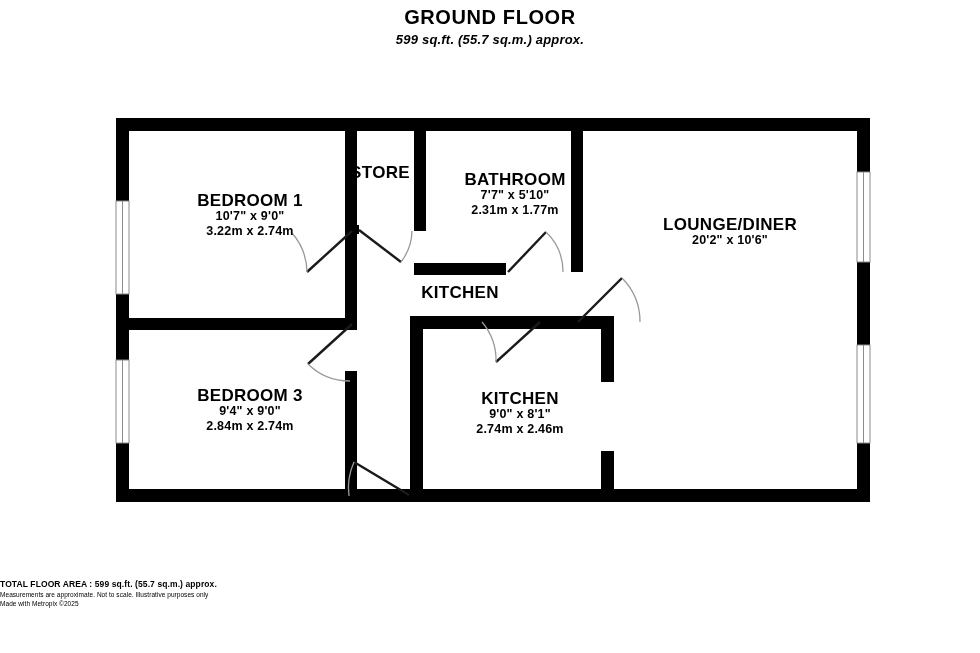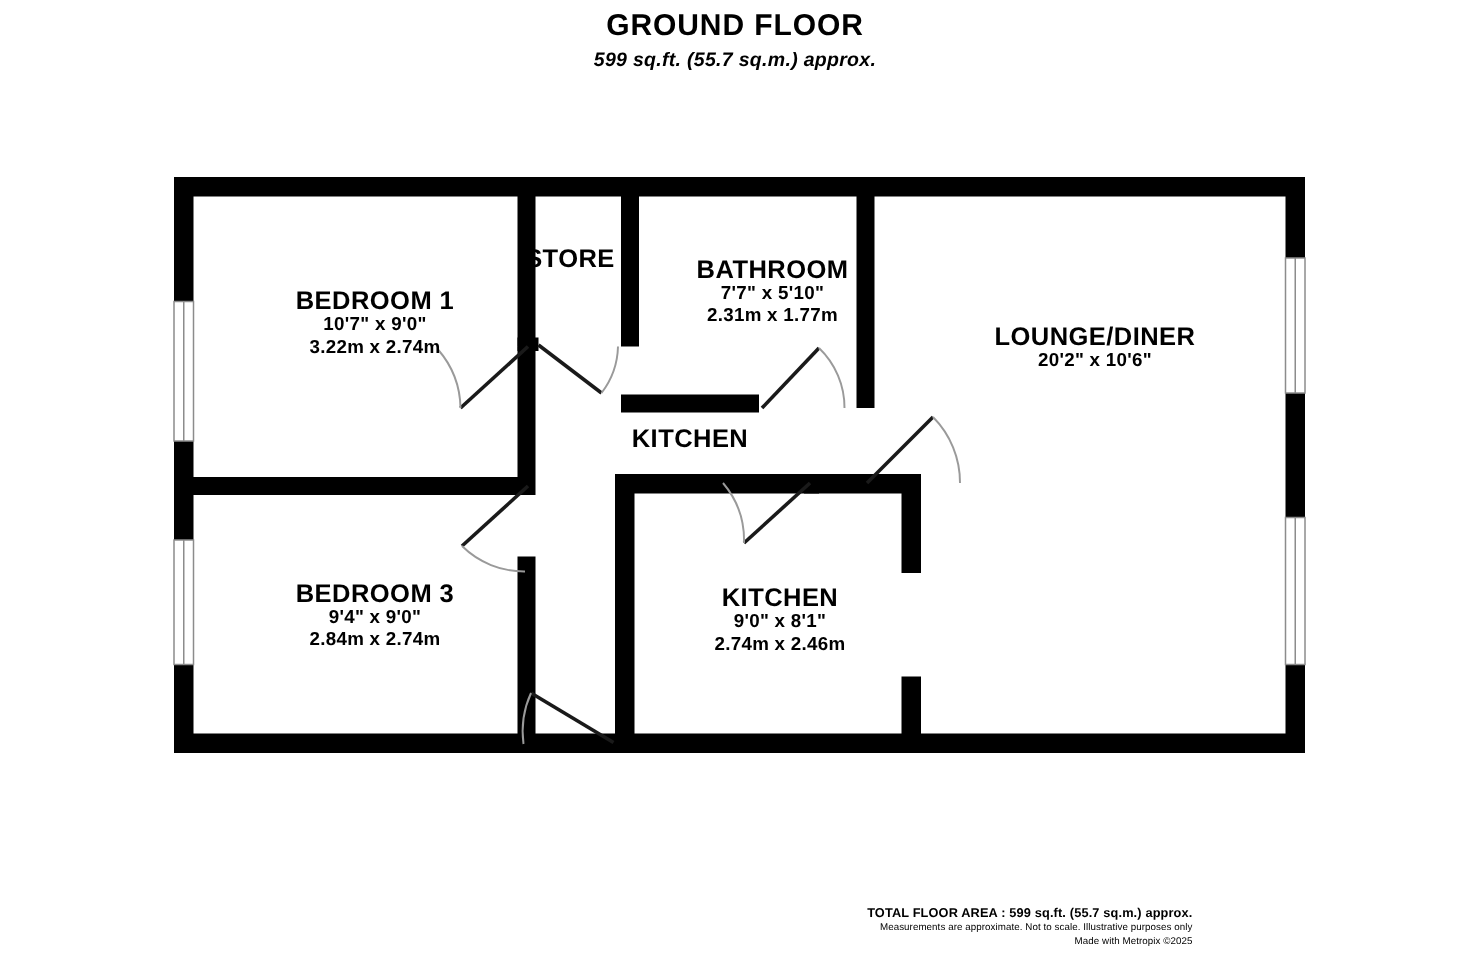--- a/index.html
+++ b/index.html
@@ -39,23 +39,23 @@
   .title-line-2 {
     font-size: 13px;
     font-weight: bold;
     letter-spacing: 0.2px;
     line-height: 21px;
     font-style: italic;
   }
   .footer-block {
     position: absolute;
     left: 0;
-    top: 603px;
+    top: 579px;
     width: 795px;
-    text-align: right;
+    text-align: left;
   }
   .footer-line-1 {
     font-size: 8.5px;
     font-weight: bold;
     line-height: 11px;
     letter-spacing: 0.1px;
   }
   .footer-line-2,
   .footer-line-3 {
     font-size: 6.5px;

